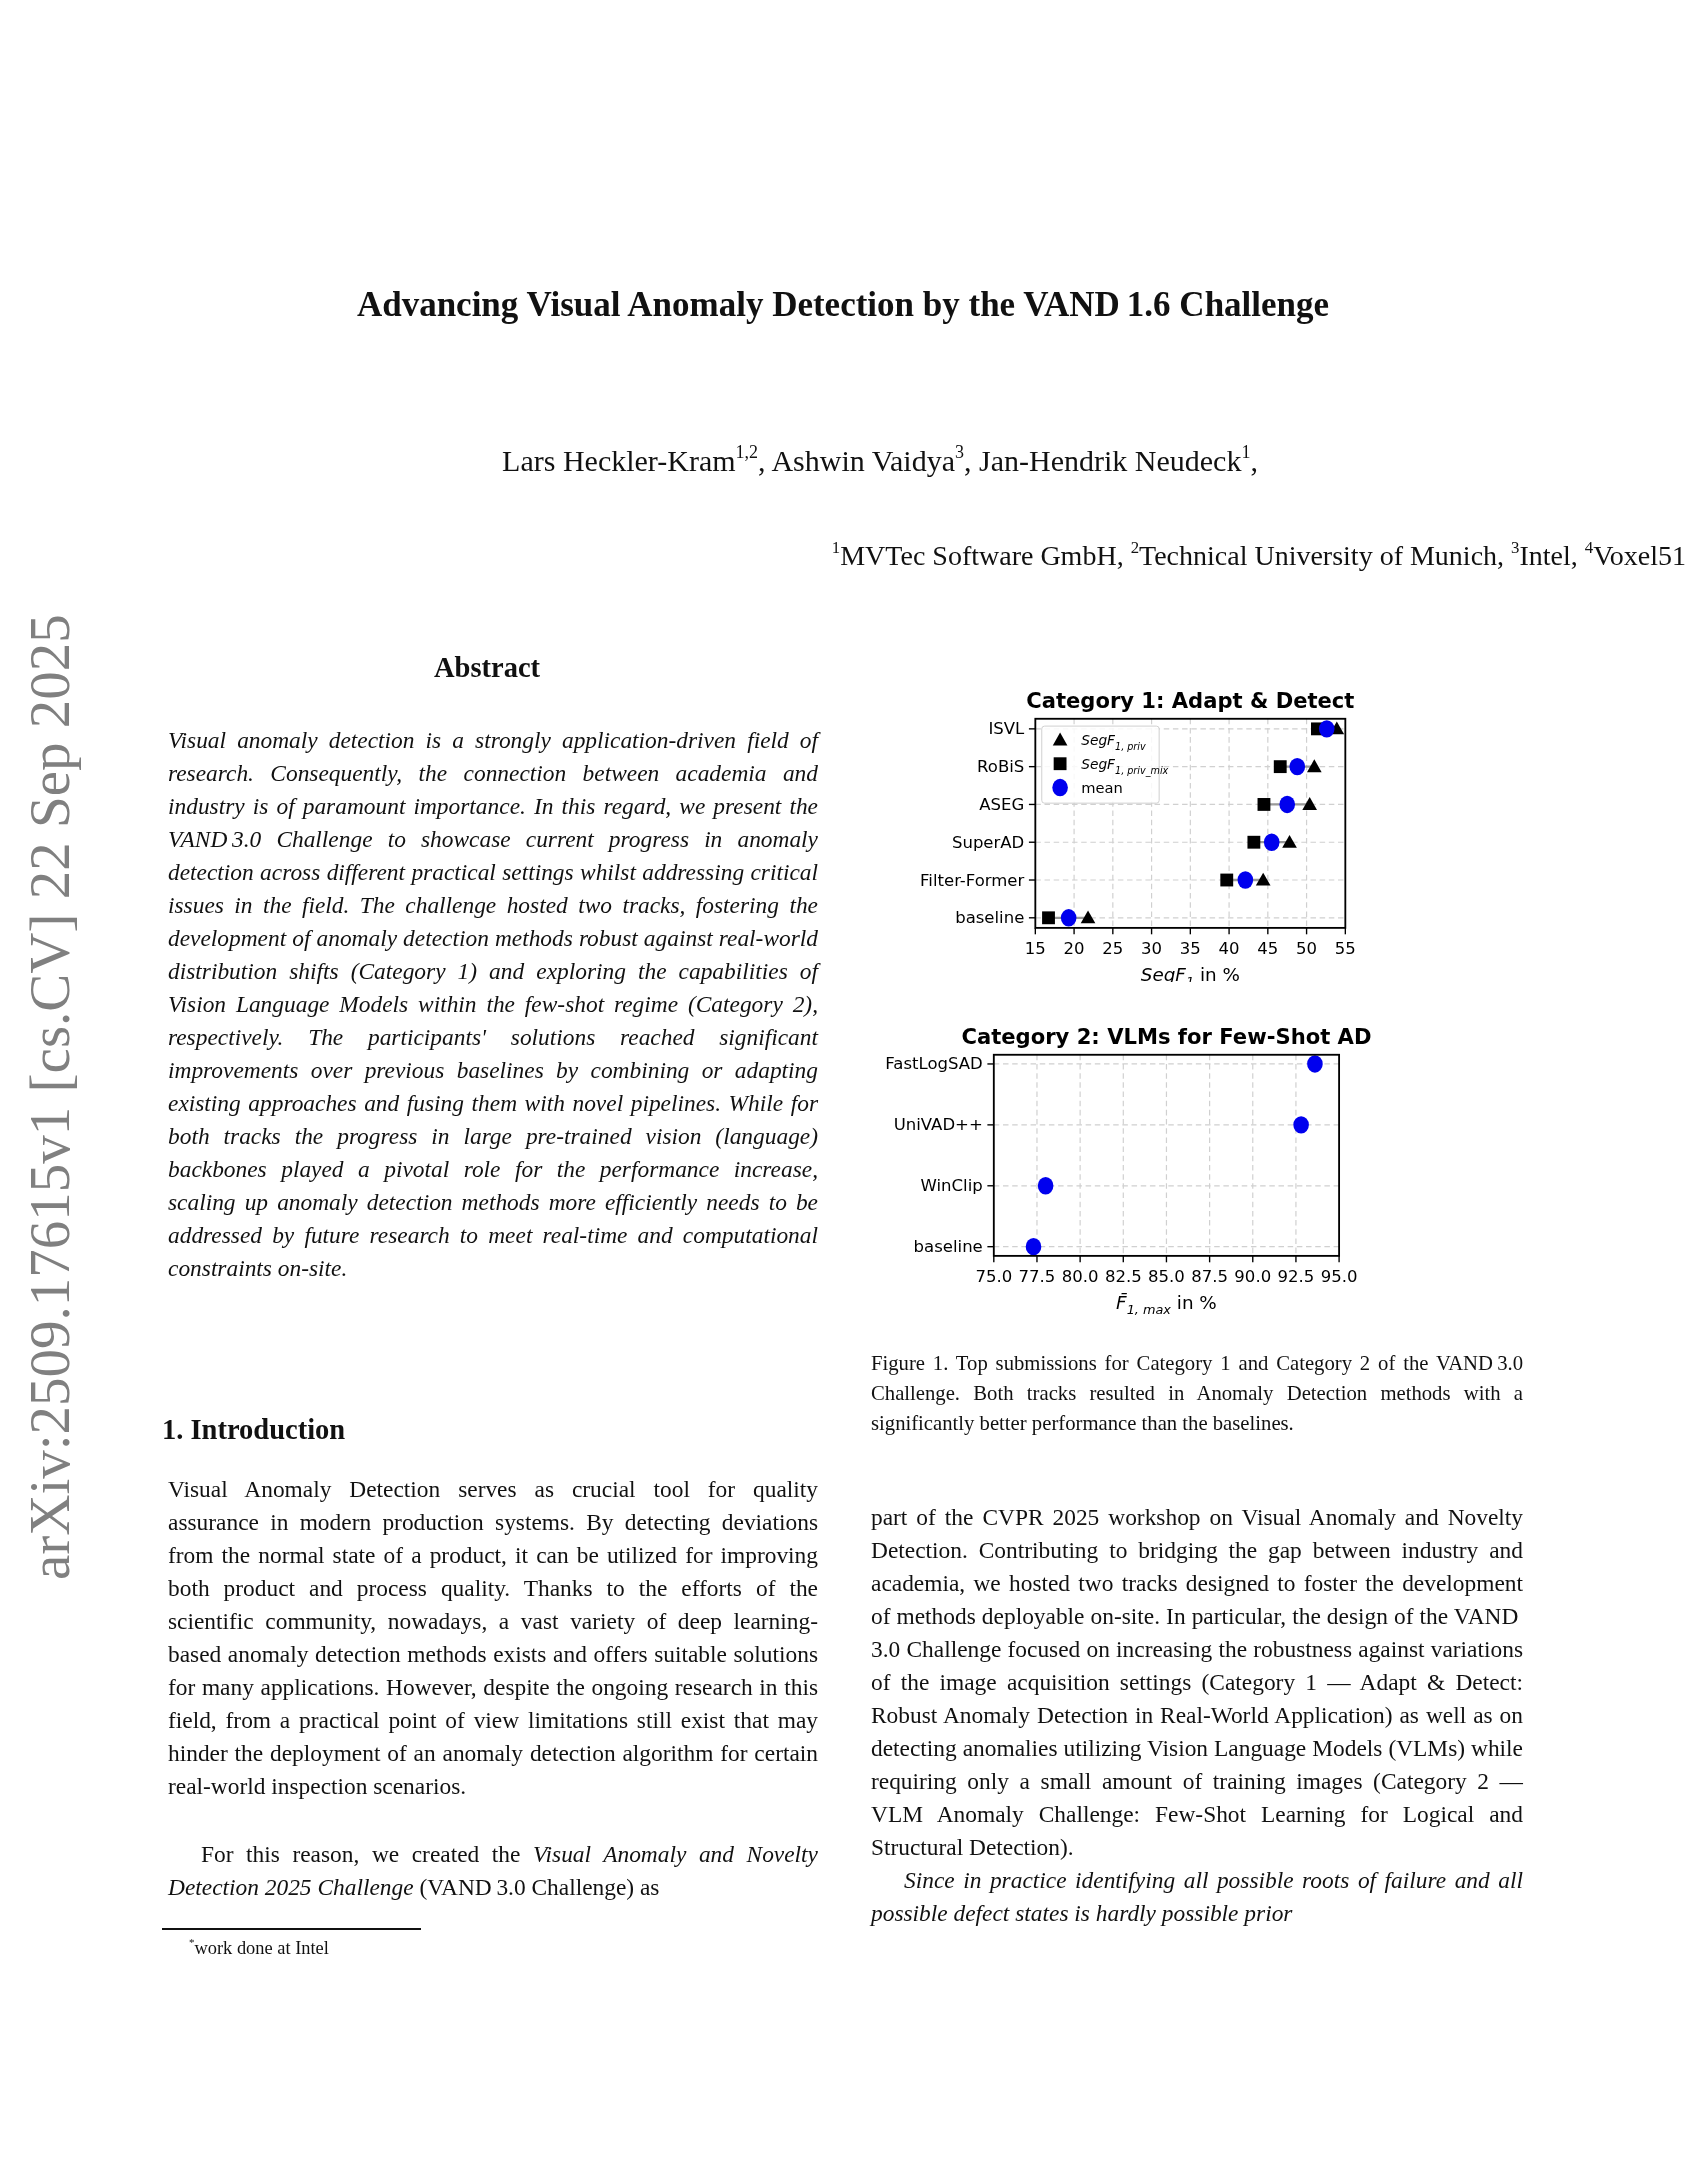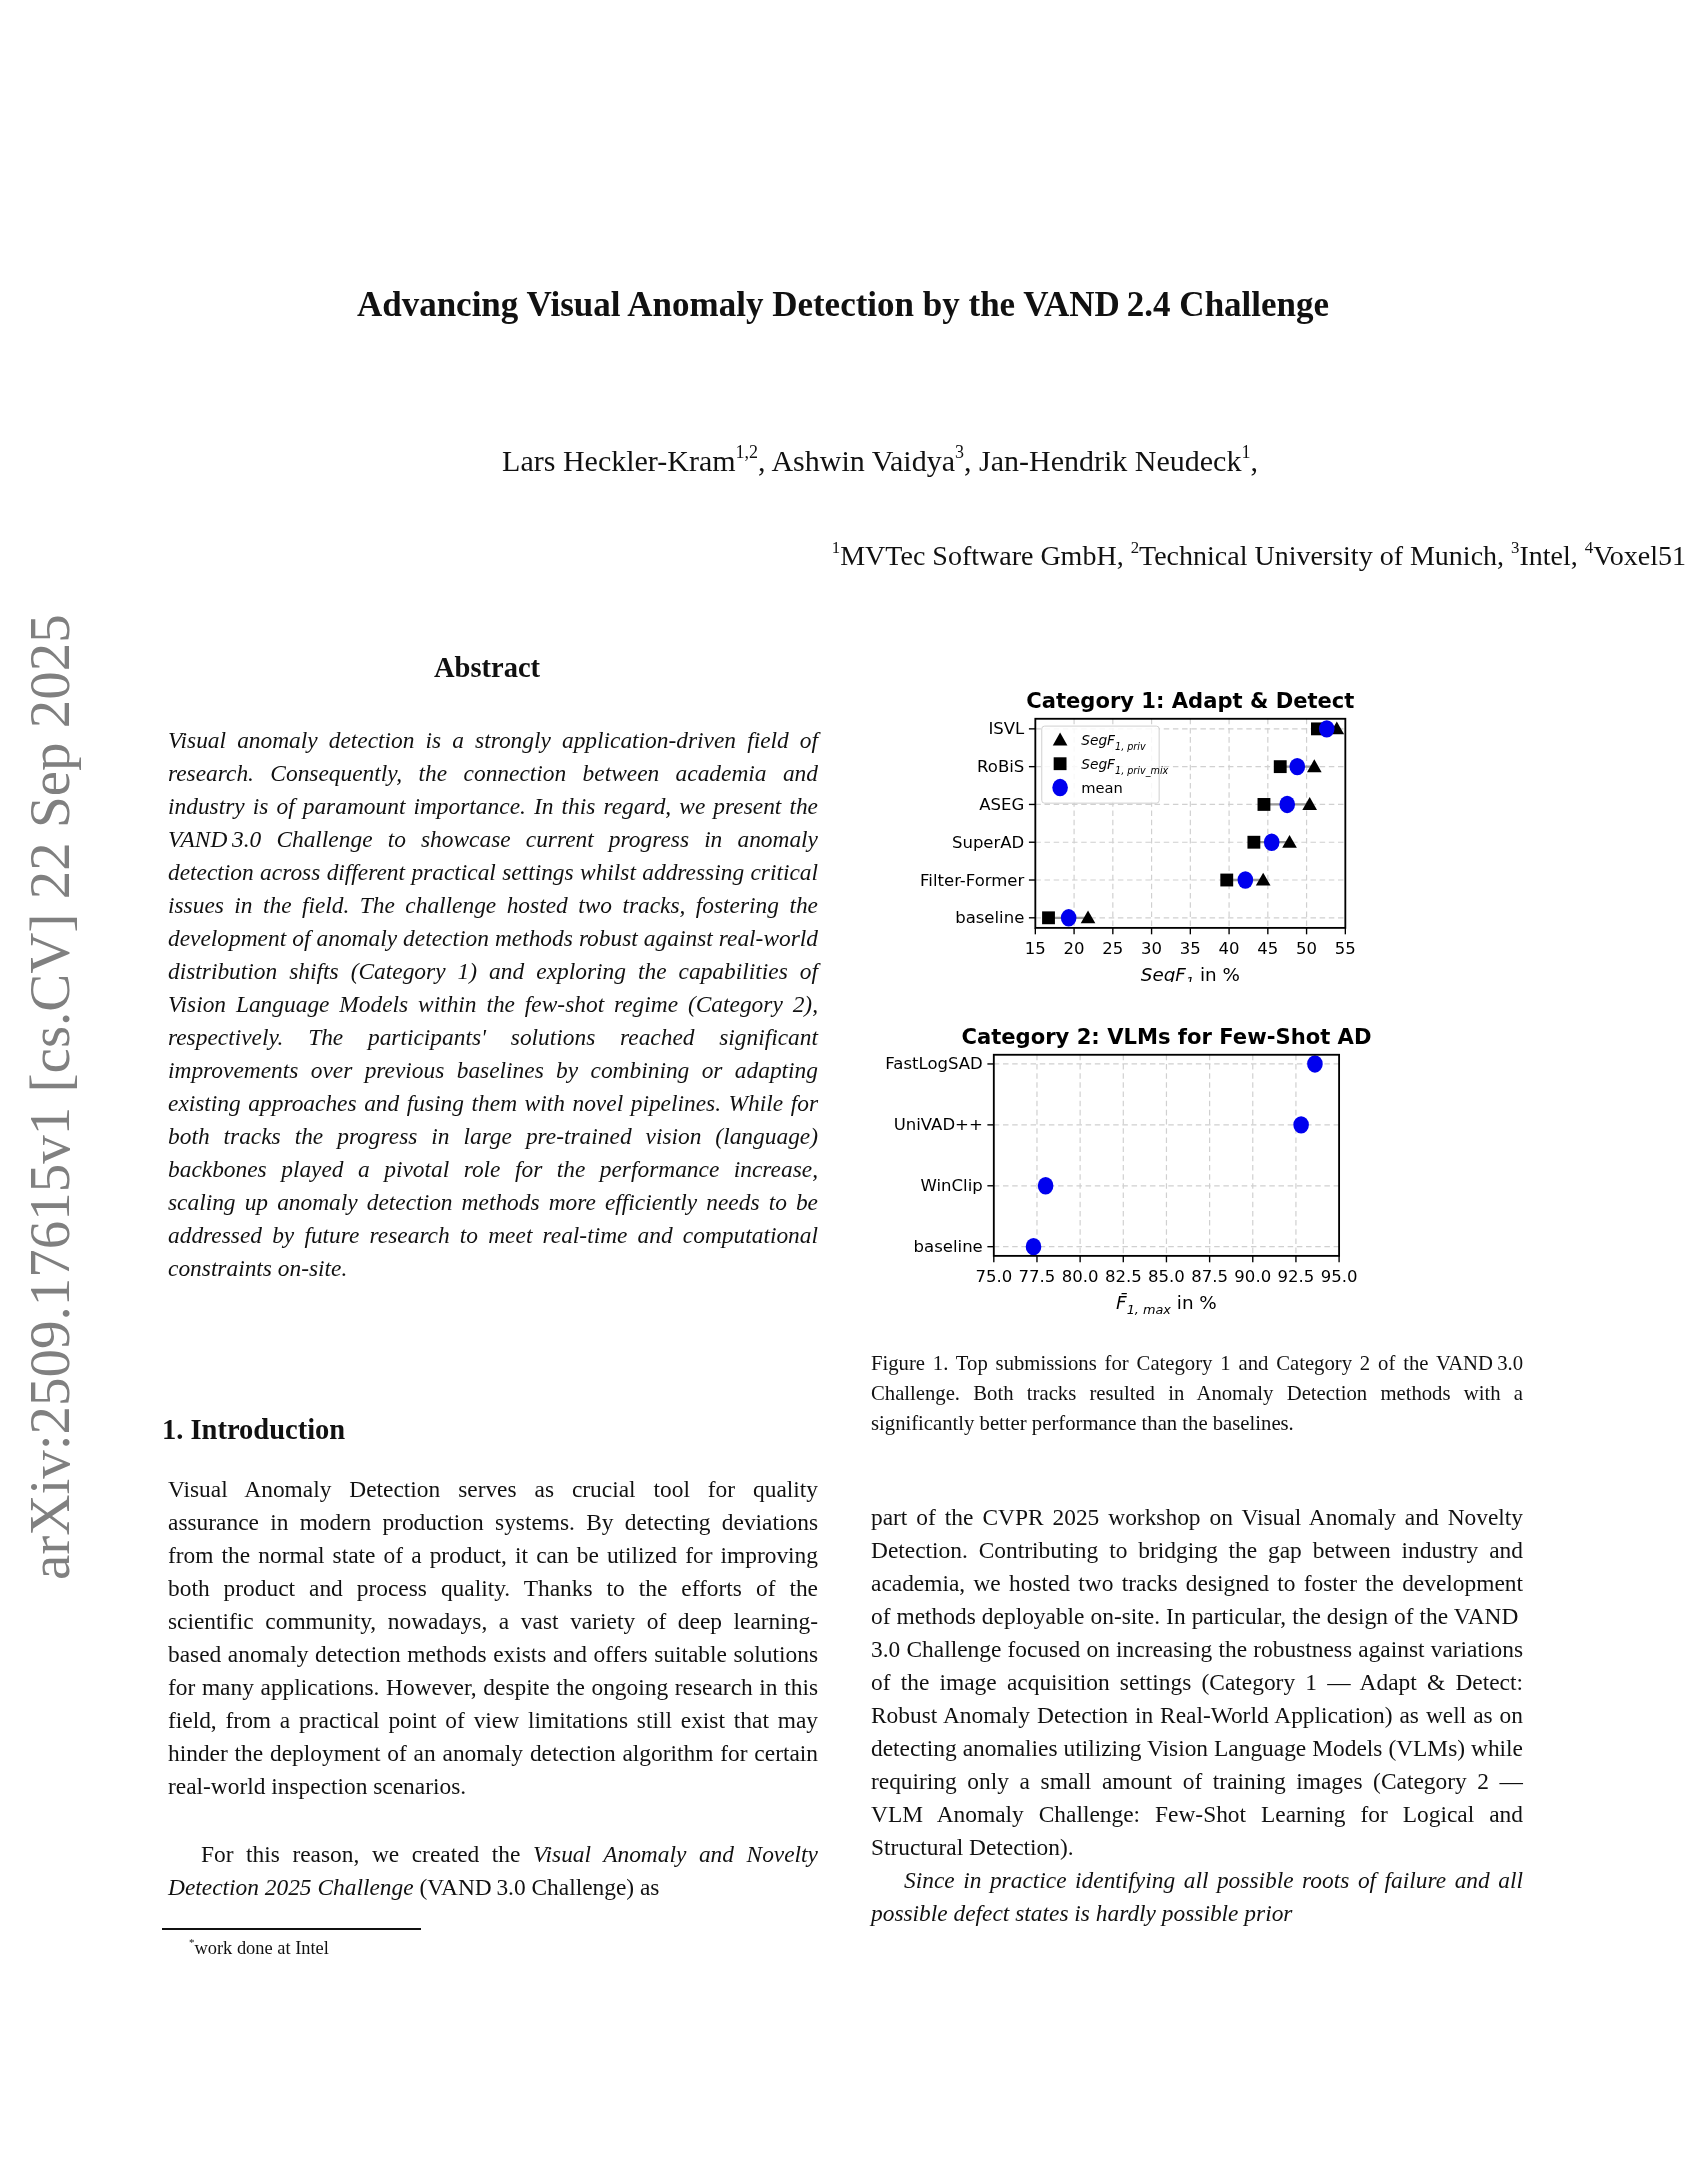--- a/index.html
+++ b/index.html
@@ -32,21 +32,21 @@
   .lg { font-family: "DejaVu Sans", sans-serif; font-size: 15px; font-style: italic; }
   .lgm { font-family: "DejaVu Sans", sans-serif; font-size: 16px; }
   p { margin: 0; }
 </style>
 </head>
 <body>
 
 <div class="abs arxiv">arXiv:2509.17615v1  [cs.CV]  22 Sep 2025</div>
 
 <div class="abs title">
-  <div>Advancing Visual Anomaly Detection by the VAND 2.4 Challenge</div>
+  <div>Advancing Visual Anomaly Detection by the VAND 1.6 Challenge</div>
 </div>
 
 <div class="abs authors">
   <div>
     <span><span>Lars Heckler-Kram</span><sup>1,2</sup><span>, </span></span><span><span>Ashwin Vaidya</span><sup>3</sup><span>, </span></span><span><span>Jan-Hendrik Neudeck</span><sup>1</sup><span>,</span></span>
   </div>
 </div>
 
 <div class="abs affil">
   <span><sup>1</sup><span>MVTec Software GmbH</span><span>, </span></span><span><sup>2</sup><span>Technical University of Munich</span><span>, </span></span><span><sup>3</sup><span>Intel</span><span>, </span></span><span><sup>4</sup><span>Voxel51</span></span>

